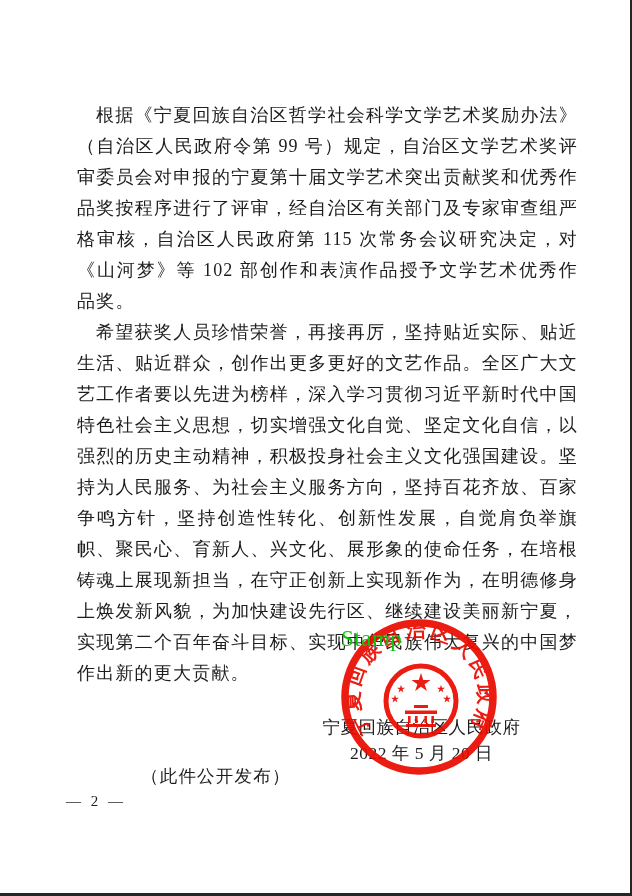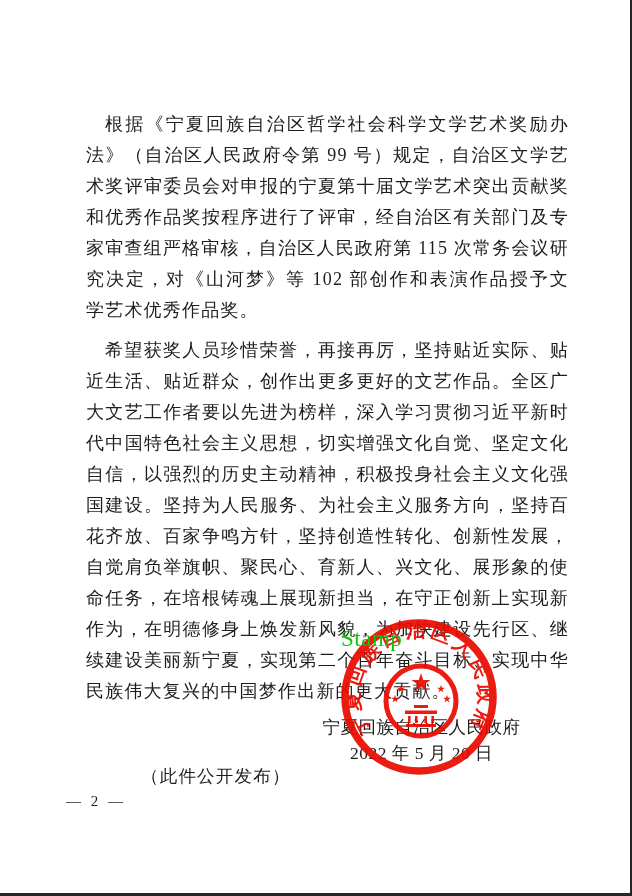--- a/index.html
+++ b/index.html
@@ -26,21 +26,21 @@
     top: 100px;
     width: 501px;
     font-size: 18px;
     line-height: 31px;
     letter-spacing: 1.2px;
     text-align: justify;
     text-justify: inter-ideograph;
     color: var(--ink);
   }
   .body-text p {
-    margin: 9px;
+    margin: 0;
     text-indent: 19px;
   }
   .signature-block {
     position: absolute;
     left: 319px;
     top: 714px;
     width: 205px;
     text-align: center;
     font-size: 17.5px;
     line-height: 26px;

